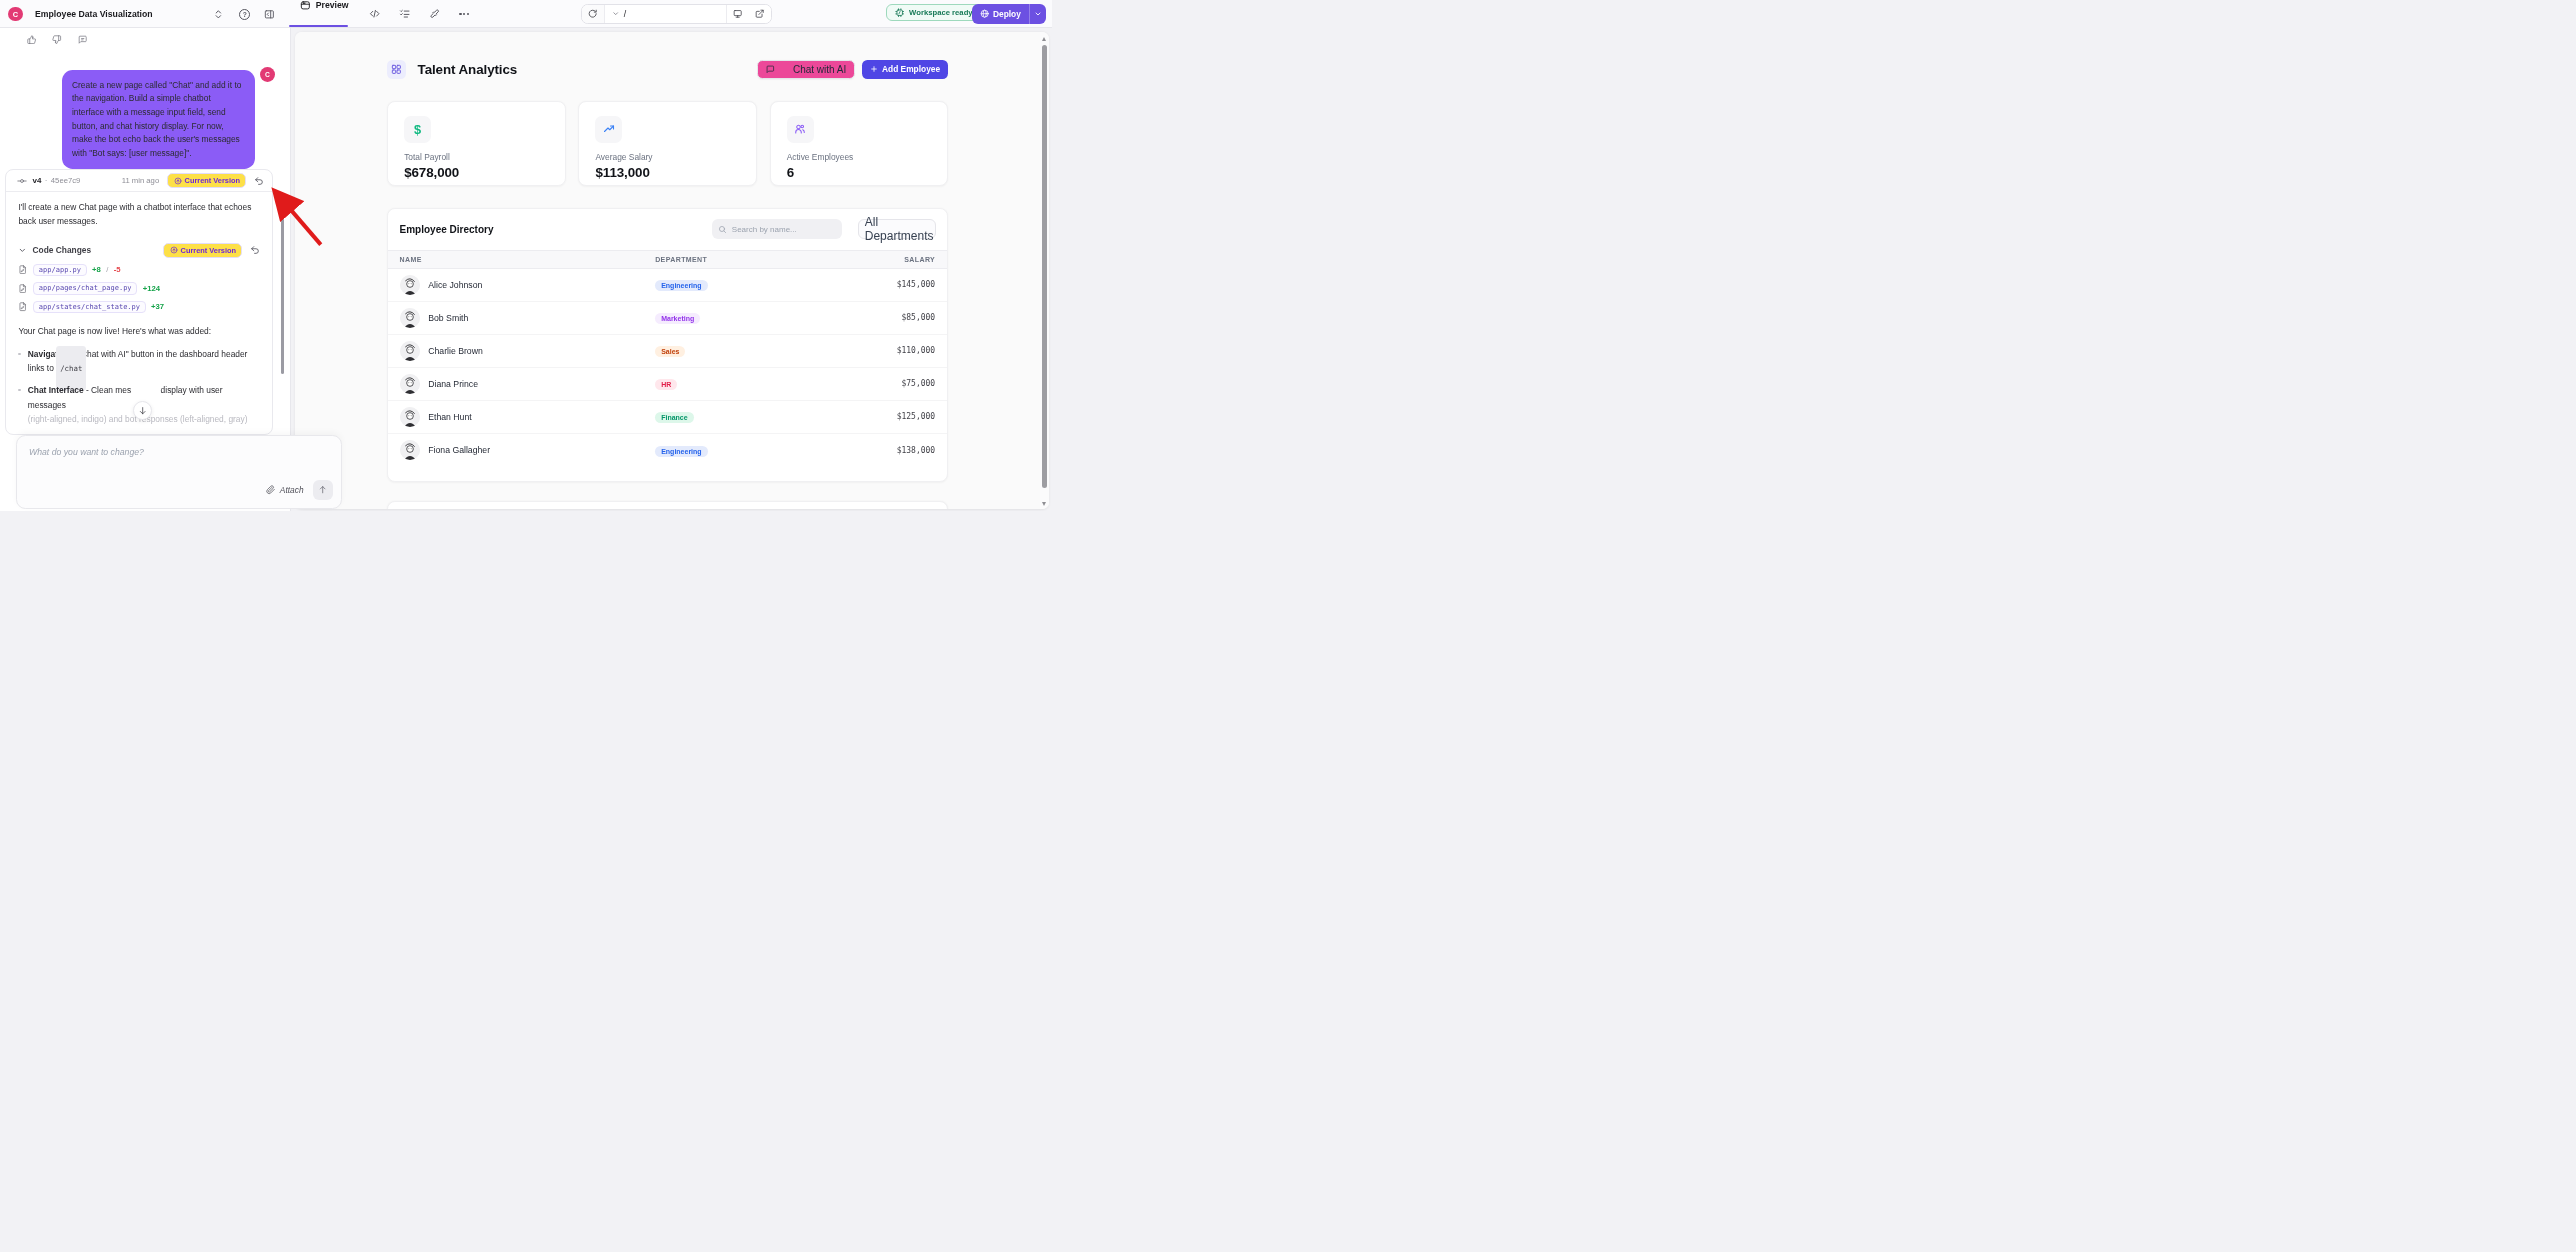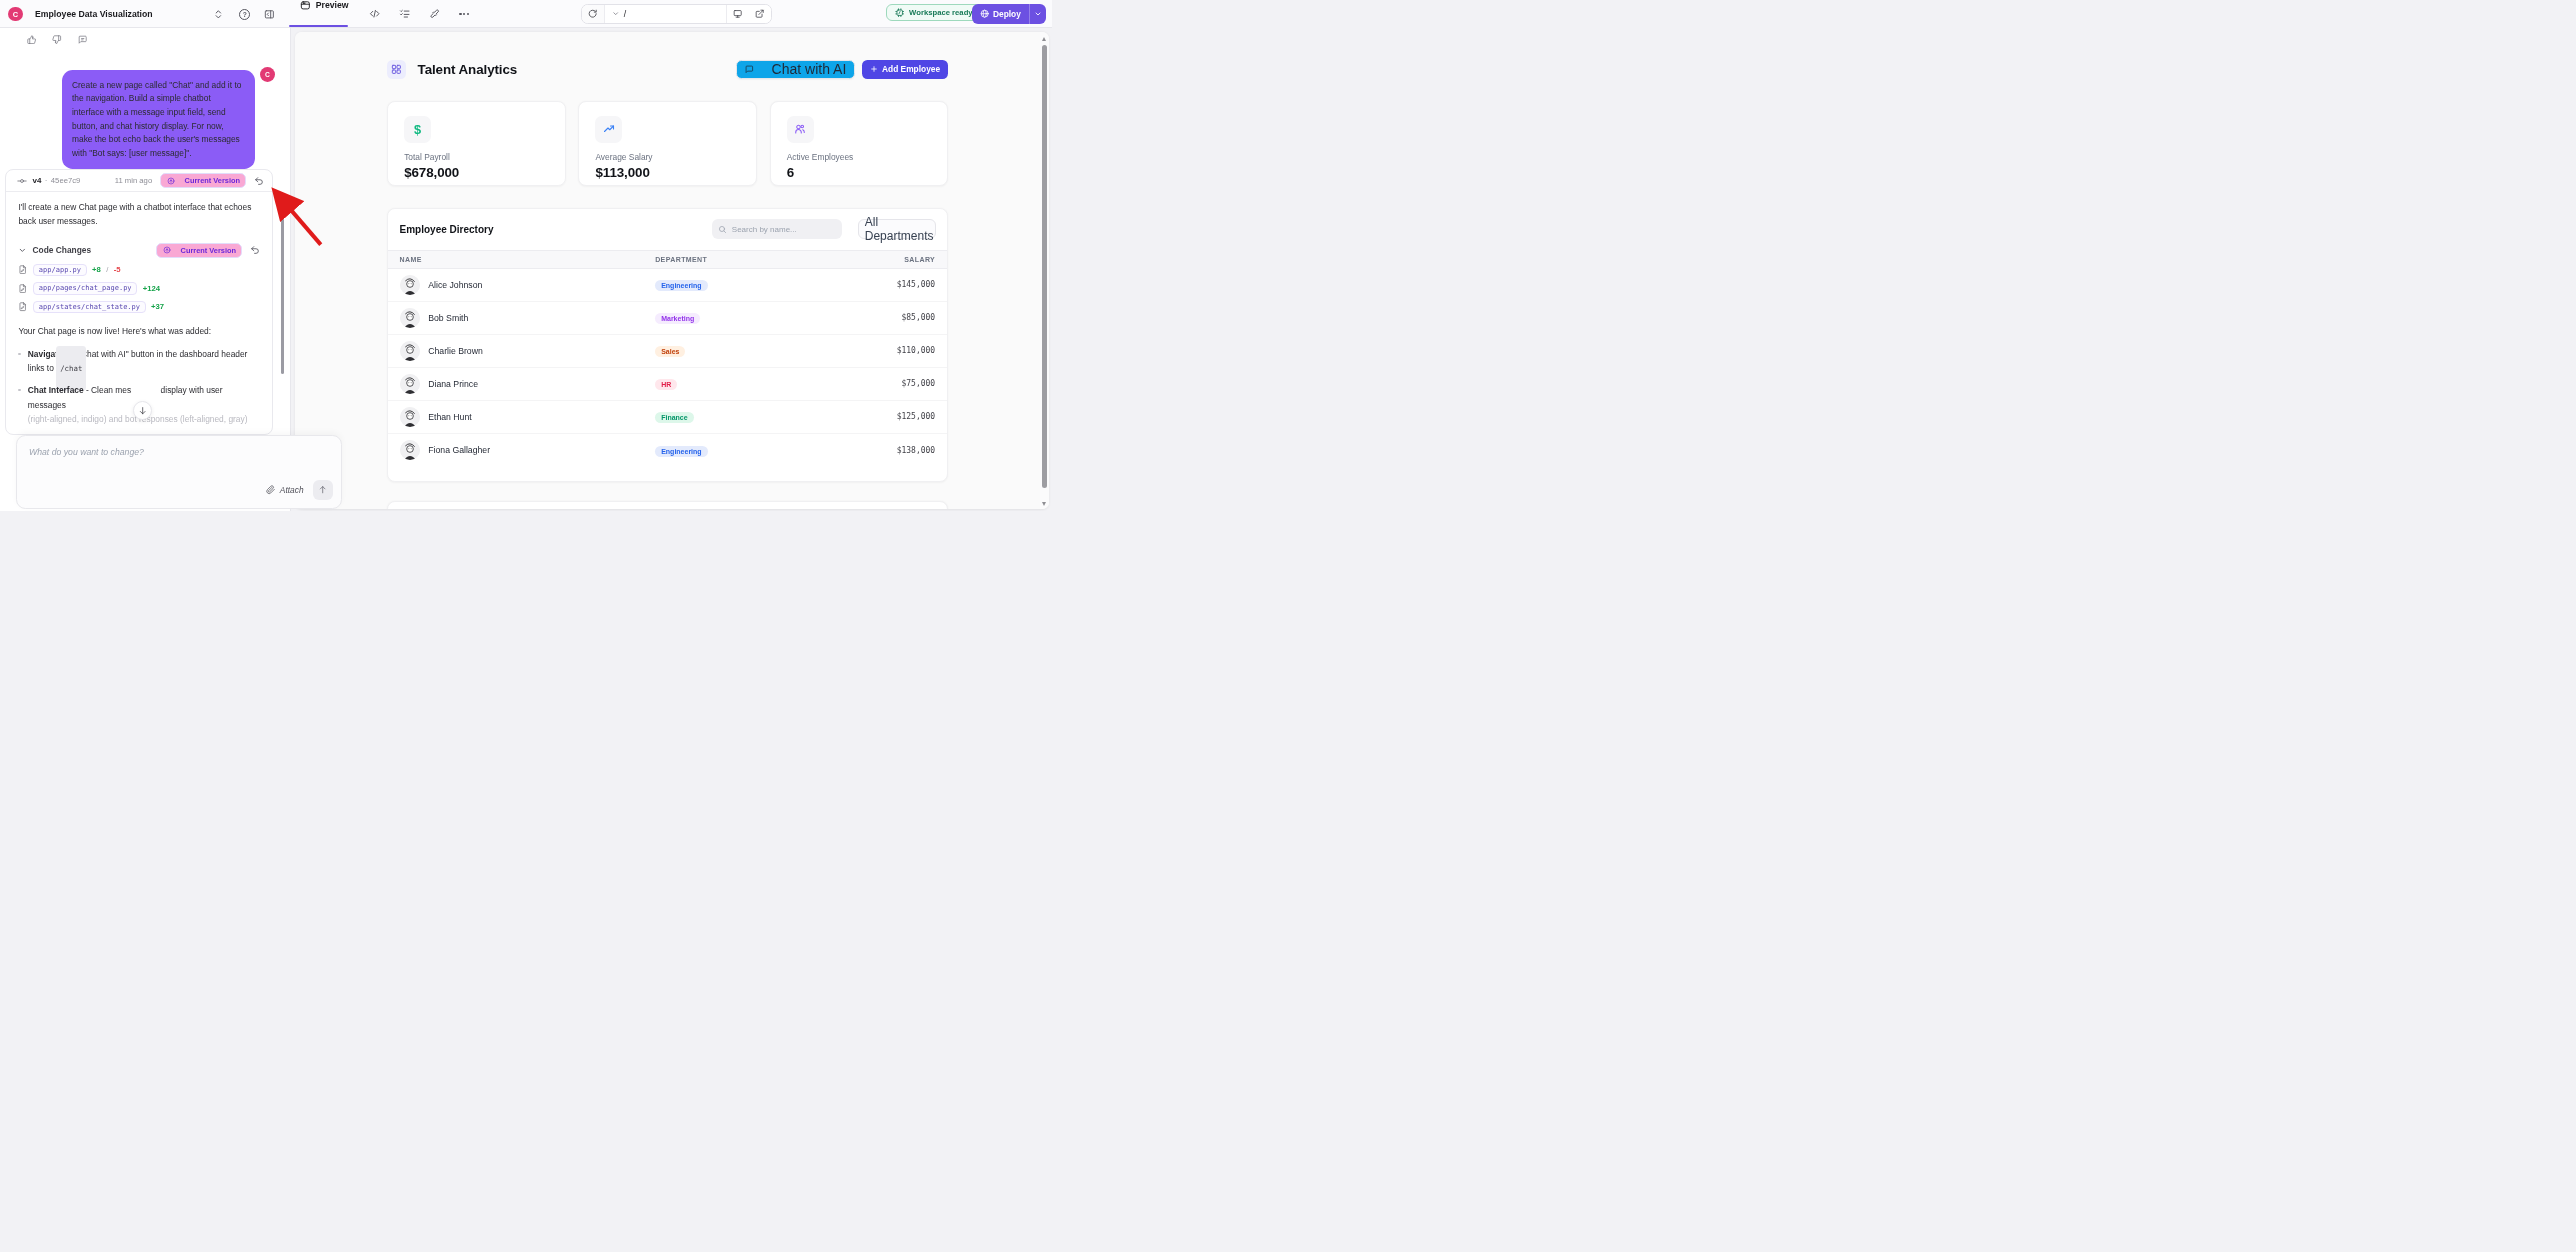--- a/index.html
+++ b/index.html
@@ -37,21 +37,21 @@
   .fb-row svg { width:9.4px; height:9.4px; cursor:pointer; }
   .bubble { position:absolute; left:62px; top:42px; width:193px; background:#8b5cf6; border-radius:10.7px; padding:8.7px 10px; font-size:8.4px; line-height:1.62; color:#2b2b30; }
   .user-avatar { position:absolute; left:260px; top:39px; width:14.8px; height:14.8px; border-radius:50%; background:#e23a74; color:#fff; font-size:6.7px; font-weight:700; display:flex; align-items:center; justify-content:center; }
 
   .vcard { position:absolute; left:5.4px; top:141px; width:268px; height:266px; background:#fff; border:0.7px solid #e9e9ee; border-radius:8px; overflow:hidden; }
   .vhead { height:22px; display:flex; align-items:center; padding:0 8px 0 10.7px; border-bottom:0.7px solid #ececf0; }
   .vtag { font-size:8px; font-weight:700; color:#26262b; margin-left:5.4px; }
   .vdot { color:#a1a1aa; margin:0 3.4px; font-size:8px; }
   .vhash { font-size:7.7px; color:#8e8e96; }
   .vtime { font-size:7.7px; color:#8e8e96; margin-left:auto; }
-  .cv-badge { display:flex; align-items:center; gap:10px; border:0.7px solid #e2dcfb; background:#f9a8d4; color:#6d28d9; border-radius:5.4px; padding:2px 5.4px; font-size:7.4px; font-weight:600; margin-left:8px; cursor:pointer;text-align:right; }
+  .cv-badge { display:flex; align-items:center; gap:3px; border:0.7px solid #e2dcfb; background:#fde047; color:#6d28d9; border-radius:5.4px; padding:2px 5.4px; font-size:7.4px; font-weight:600; margin-left:8px; cursor:pointer;text-align:right; }
   .restore-ic { width:10px; height:10px; color:#52525b; margin-left:8px; cursor:pointer; }
   .vbody { padding:9.4px 12px 0 12px; }
   .para { font-size:8.4px; line-height:1.65; color:#2b2b30; }
   .cc-head { display:flex; align-items:center; margin-top:13.4px; }
   .cc-title { font-size:8.4px; font-weight:600; color:#3f3f46; margin-left:5.4px; }
   .cc-head .cv-badge { margin-left:auto; }
   .file-row { display:flex; align-items:center; gap:5.4px; margin-top:6px; }
   .file-chip { font-family:"DejaVu Sans Mono","Liberation Mono",monospace; font-size:7px; color:#5746af; background:#fcfbff; border:0.7px solid #e6e1fa; border-radius:4px; padding:1.3px 4.7px; cursor:pointer; }
   .added { color:#16a34a; font-size:7.7px; font-weight:600; }
   .removed { color:#e5484d; font-size:7.7px; font-weight:600; }
@@ -73,21 +73,21 @@
   .send-btn { width:20px; height:20px; border-radius:6px; background:#ececf0; display:flex; align-items:center; justify-content:center; color:#6b6b74; cursor:pointer; }
 
   
   .preview-wrap { position:absolute; left:291px; top:28px; width:761px; height:483px; background:#f2f2f5; }
   .pv-card { position:absolute; left:4px; top:4px; width:754px; height:477px; background:#fbfbfc; border-radius:6.7px; box-shadow:0 0.7px 2.7px rgba(0,0,0,.07); overflow:hidden; }
   .app { position:absolute; left:0; top:0; right:8.7px; bottom:0; background:#fafafa; overflow:hidden; }
   .app-inner { width:561px; margin:0 auto; padding-top:27.5px; position:relative; }
   .app-head { display:flex; align-items:center; height:19px; }
   .app-logo { width:19px; height:19px; border-radius:5.4px; background:#ecedfd; display:flex; align-items:center; justify-content:center; color:#6d5ce0; }
   .app-title { font-size:13.4px; font-weight:700; color:#111318; margin-left:11.4px; letter-spacing:-0.1px; }
-  .btn-chat-ai { margin-left:auto; height:19px; padding:0 8px; background:#0ea5e9; border:0.7px solid #e5e7eb; border-radius:5.4px; display:flex; align-items:center; gap:18px; font-size:14px; color:#1f2937; cursor:pointer; box-shadow:0 0.7px 1.3px rgba(0,0,0,.04); }
+  .btn-chat-ai { margin-left:auto; height:19px; padding:0 8px; background:#ec4899; border:0.7px solid #e5e7eb; border-radius:5.4px; display:flex; align-items:center; gap:18px; font-size:10px; color:#1f2937; cursor:pointer; box-shadow:0 0.7px 1.3px rgba(0,0,0,.04); }
   .btn-add-emp { margin-left:6.7px; height:19px; padding:0 8px; background:#4f46e5; border-radius:5.4px; display:flex; align-items:center; gap:4px; font-size:8.4px; font-weight:600; color:#fff; cursor:pointer; }
 
   .stats { display:flex; gap:12.8px; margin-top:22px; }
   .stat { width:179px; height:85px; background:#fff; border:0.7px solid #f0f0f2; border-radius:8px; box-shadow:0 0.7px 2px rgba(0,0,0,.04); padding:14px 16px; position:relative; }
   .stat-ic { width:27px; height:27px; border-radius:6.7px; background:#f6f6f8; display:flex; align-items:center; justify-content:center; }
   .stat-label { font-size:8.4px; color:#6b7280; margin-top:9.4px; }
   .stat-value { font-size:13.4px; font-weight:700; color:#111318; margin-top:2.7px; letter-spacing:-0.1px; }
   .ic-green { color:#10b981; } .ic-blue { color:#3b82f6; } .ic-purple { color:#8b5cf6; }
   .dollar-glyph { font-size:12.8px; font-weight:700; }
 

